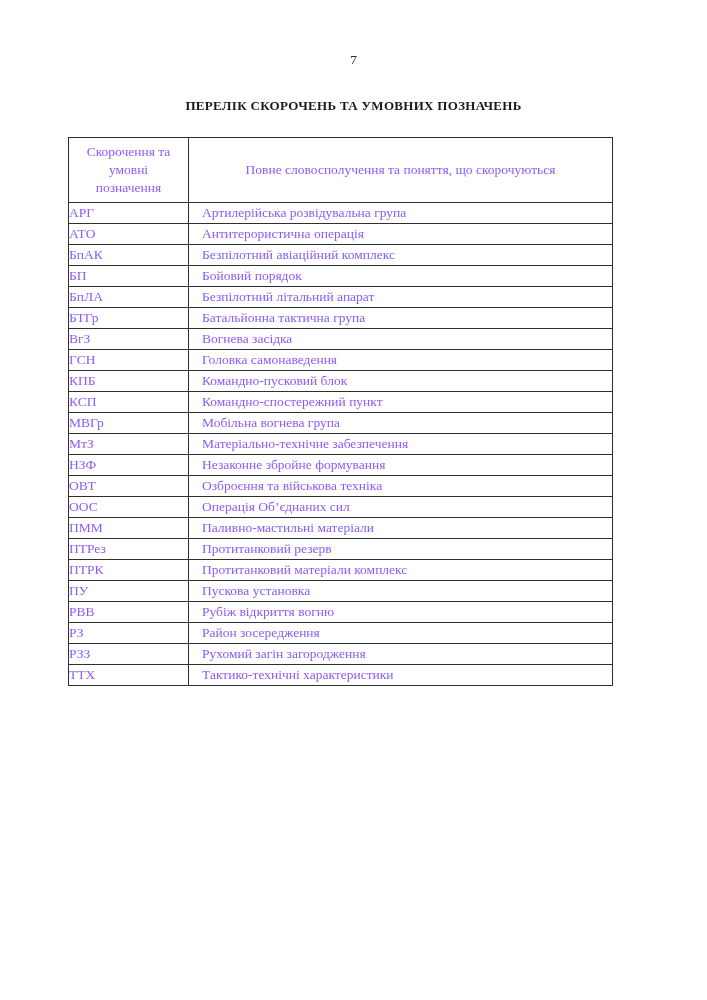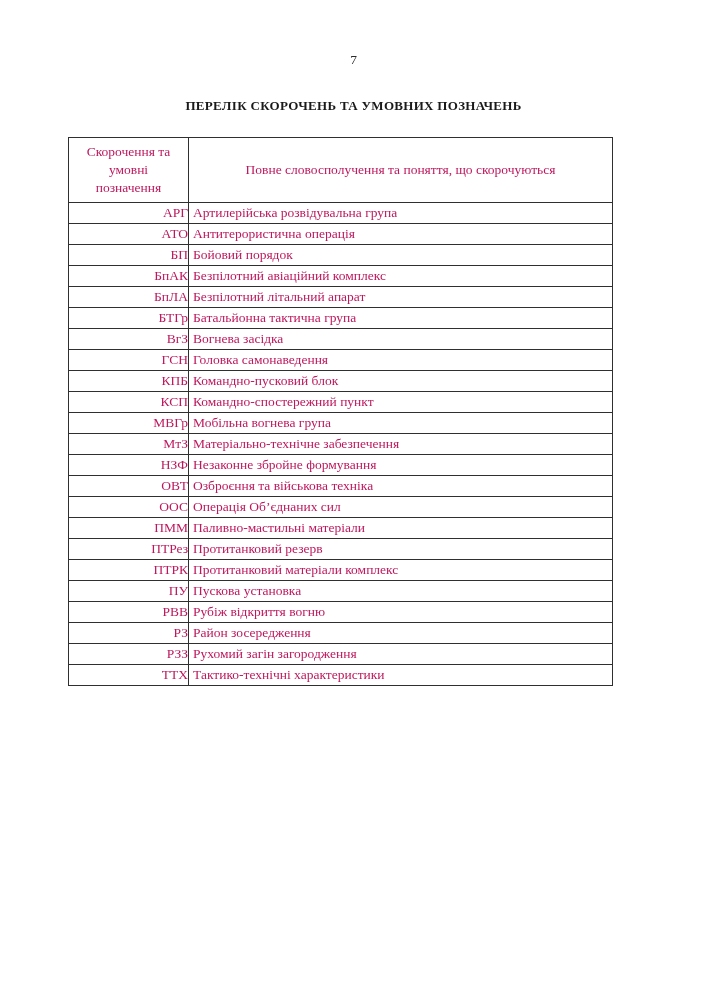--- a/index.html
+++ b/index.html
@@ -34,47 +34,47 @@
     border-collapse: collapse;
     margin: 23px 0 0 68px;
     width: 544px;
     table-layout: fixed;
   }
   .abbr-table th,
   .abbr-table td {
     border: 1px solid #2f2f2f;
     font-weight: normal;
     font-size: 13.5px;
-    color: #be185d;
+    color: #8b5cf6;
     overflow: hidden;
   }
   .abbr-table col.c1 { width: 120px; }
   .abbr-table col.c2 { width: 424px; }
   .abbr-table th {
     height: 60px;
     text-align: center;
     vertical-align: middle;
     line-height: 1.35;
   }
   .abbr-table th.h-abbr { padding: 2px 15px; }
   .abbr-table th.h-full { padding: 2px 18px; }
   .abbr-table td {
     height: 20px;
     line-height: 18px;
     padding: 0;
     vertical-align: middle;
     white-space: nowrap;
   }
   .abbr-table td.abbr {
-    text-align: right;
+    text-align: left;
     margin-left: 37px;
   }
   .abbr-table td.full {
     text-align: left;
-    padding-left: 4px;
+    padding-left: 13px;
   }
 </style>
 </head>
 <body>
 
 <div class="page">
 
   <div class="page-number">7</div>
 
   <div class="doc-title">ПЕРЕЛІК СКОРОЧЕНЬ ТА УМОВНИХ ПОЗНАЧЕНЬ</div>
@@ -93,26 +93,26 @@
     <tbody>
         <tr>
           <td class="abbr">АРГ</td>
           <td class="full">Артилерійська розвідувальна група</td>
         </tr>
         <tr>
           <td class="abbr">АТО</td>
           <td class="full">Антитерористична операція</td>
         </tr>
         <tr>
+          <td class="abbr">БпАК</td>
+          <td class="full">Безпілотний авіаційний комплекс</td>
+        </tr>
+        <tr>
           <td class="abbr">БП</td>
           <td class="full">Бойовий порядок</td>
-        </tr>
-        <tr>
-          <td class="abbr">БпАК</td>
-          <td class="full">Безпілотний авіаційний комплекс</td>
         </tr>
         <tr>
           <td class="abbr">БпЛА</td>
           <td class="full">Безпілотний літальний апарат</td>
         </tr>
         <tr>
           <td class="abbr">БТГр</td>
           <td class="full">Батальйонна тактична група</td>
         </tr>
         <tr>

